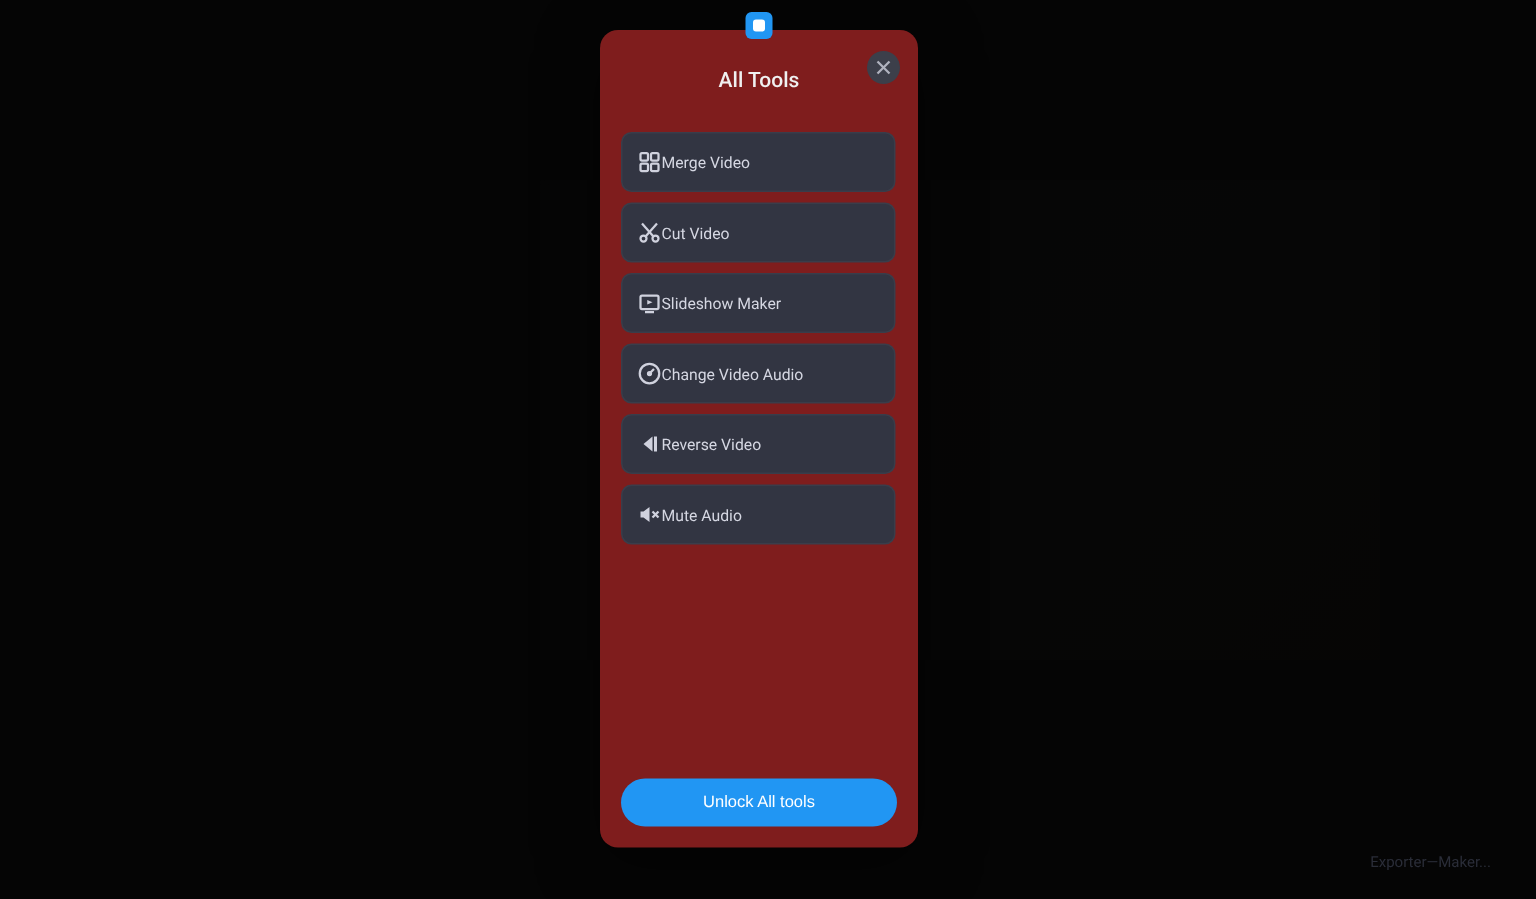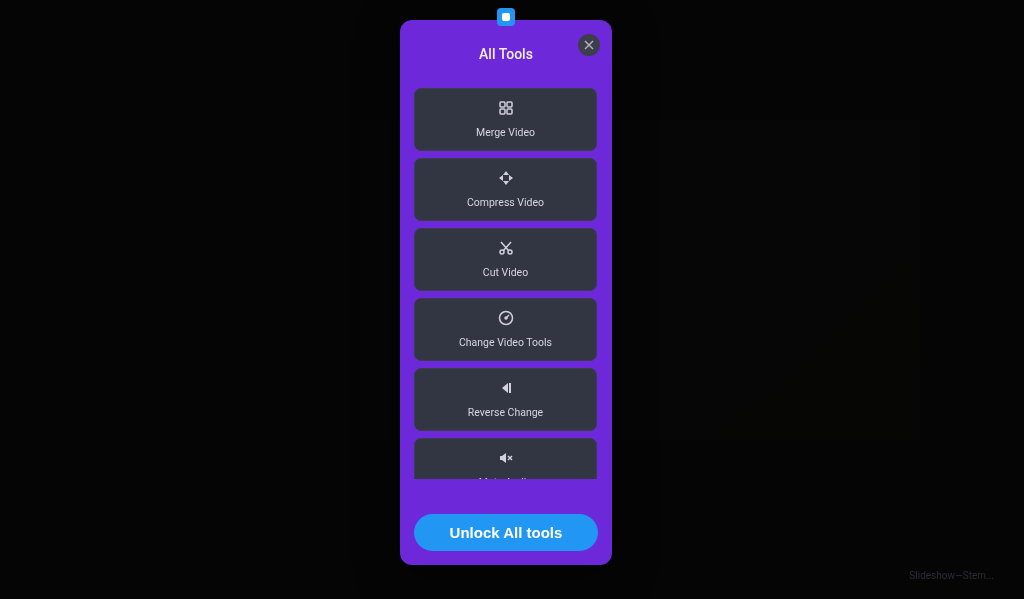--- a/index.html
+++ b/index.html
@@ -38,21 +38,21 @@
       inset: 0;
       background: rgba(0, 0, 0, 0.6);
     }
 
     .modal {
       position: absolute;
       left: 400px;
       top: 20px;
       width: 212px;
       height: 545px;
-      background: #6d28d9;
+      background: #7f1d1d;
       border-radius: 12px;
       display: flex;
       flex-direction: column;
       box-shadow: 0 10px 40px rgba(0, 0, 0, 0.5);
     }
 
     .badge-dot {
       position: absolute;
       left: 497px;
       top: 8px;
@@ -129,28 +129,26 @@
     }
 
     .tools-list::-webkit-scrollbar-thumb {
       background: #4a4d58;
       border-radius: 2px;
     }
 
     .tool-item {
       display: flex;
       align-items: center;
-      gap: 10px;
       padding: 11px 10px;
       background: #323542;
       border-radius: 7px;
       margin-bottom: 7px;
       cursor: pointer;
       border: 1px solid #3a3d4a;
-      flex-direction: column;
     }
 
     .tool-icon {
       width: 16px;
       height: 16px;
       display: flex;
       align-items: center;
       justify-content: center;
       flex-shrink: 0;
     }
@@ -173,22 +171,22 @@
       padding: 10px 14px 14px;
     }
 
     .unlock-btn {
       width: 100%;
       padding: 10px;
       background: #2196f3;
       border: none;
       border-radius: 20px;
       color: #fff;
-      font-size: 15px;
-      font-weight: 700;
+      font-size: 11px;
+      font-weight: 400;
       cursor: pointer;
       margin-top: 25px;
     }
 
     .bottom-text {
       position: absolute;
       right: 30px;
       bottom: 18px;
       color: #2a2d38;
       font-size: 10px;
@@ -224,65 +222,67 @@
             <rect x="9" y="2" width="5" height="5" rx="1"></rect>
             <rect x="2" y="9" width="5" height="5" rx="1"></rect>
             <rect x="9" y="9" width="5" height="5" rx="1"></rect>
           </svg>
         </span>
         <span class="tool-label">Merge Video</span>
       </div>
       <div class="tool-item">
         <span class="tool-icon">
           <svg viewBox="0 0 16 16">
-            <path d="M8 1 L11 5 L5 5 Z M8 15 L5 11 L11 11 Z M1 8 L5 5 L5 11 Z M15 8 L11 11 L11 5 Z" fill="#d0d2de" stroke="none"></path>
-          </svg>
-        </span>
-        <span class="tool-label">Compress Video</span>
-      </div>
-      <div class="tool-item">
-        <span class="tool-icon">
-          <svg viewBox="0 0 16 16">
             <circle cx="4" cy="12" r="2"></circle>
             <circle cx="12" cy="12" r="2"></circle>
             <line x1="5.5" y1="10.5" x2="13" y2="2"></line>
             <line x1="10.5" y1="10.5" x2="3" y2="2"></line>
           </svg>
         </span>
         <span class="tool-label">Cut Video</span>
       </div>
       <div class="tool-item">
         <span class="tool-icon">
           <svg viewBox="0 0 16 16">
+            <rect x="2" y="3" width="12" height="9" rx="1"></rect>
+            <path d="M6.5 6 L10 7.5 L6.5 9 Z" fill="#d0d2de" stroke="none"></path>
+            <line x1="5" y1="14" x2="11" y2="14"></line>
+          </svg>
+        </span>
+        <span class="tool-label">Slideshow Maker</span>
+      </div>
+      <div class="tool-item">
+        <span class="tool-icon">
+          <svg viewBox="0 0 16 16">
             <circle cx="8" cy="8" r="6.5"></circle>
             <line x1="8" y1="8" x2="11" y2="5"></line>
             <circle cx="8" cy="8" r="1" fill="#d0d2de"></circle>
           </svg>
         </span>
-        <span class="tool-label">Change Video Tools</span>
+        <span class="tool-label">Change Video Audio</span>
       </div>
       <div class="tool-item">
         <span class="tool-icon">
           <svg viewBox="0 0 16 16">
             <path d="M10 3 L4 8 L10 13 Z" fill="#d0d2de" stroke="none"></path>
             <line x1="12" y1="3" x2="12" y2="13" stroke-width="2"></line>
           </svg>
         </span>
-        <span class="tool-label">Reverse Change</span>
+        <span class="tool-label">Reverse Video</span>
       </div>
       <div class="tool-item">
         <span class="tool-icon">
           <svg viewBox="0 0 16 16">
             <path d="M2 6 L4 6 L8 3 L8 13 L4 10 L2 10 Z" fill="#d0d2de" stroke="none"></path>
             <line x1="10" y1="6" x2="14" y2="10"></line>
             <line x1="14" y1="6" x2="10" y2="10"></line>
           </svg>
         </span>
         <span class="tool-label">Mute Audio</span>
       </div>
     </div>
 
   <div class="modal-footer">
     <button class="unlock-btn">Unlock All tools</button>
   </div>
 </div>
 
-<div class="bottom-text">Slideshow—Stem...</div>
+<div class="bottom-text">Exporter—Maker...</div>
 
 </body></html>

